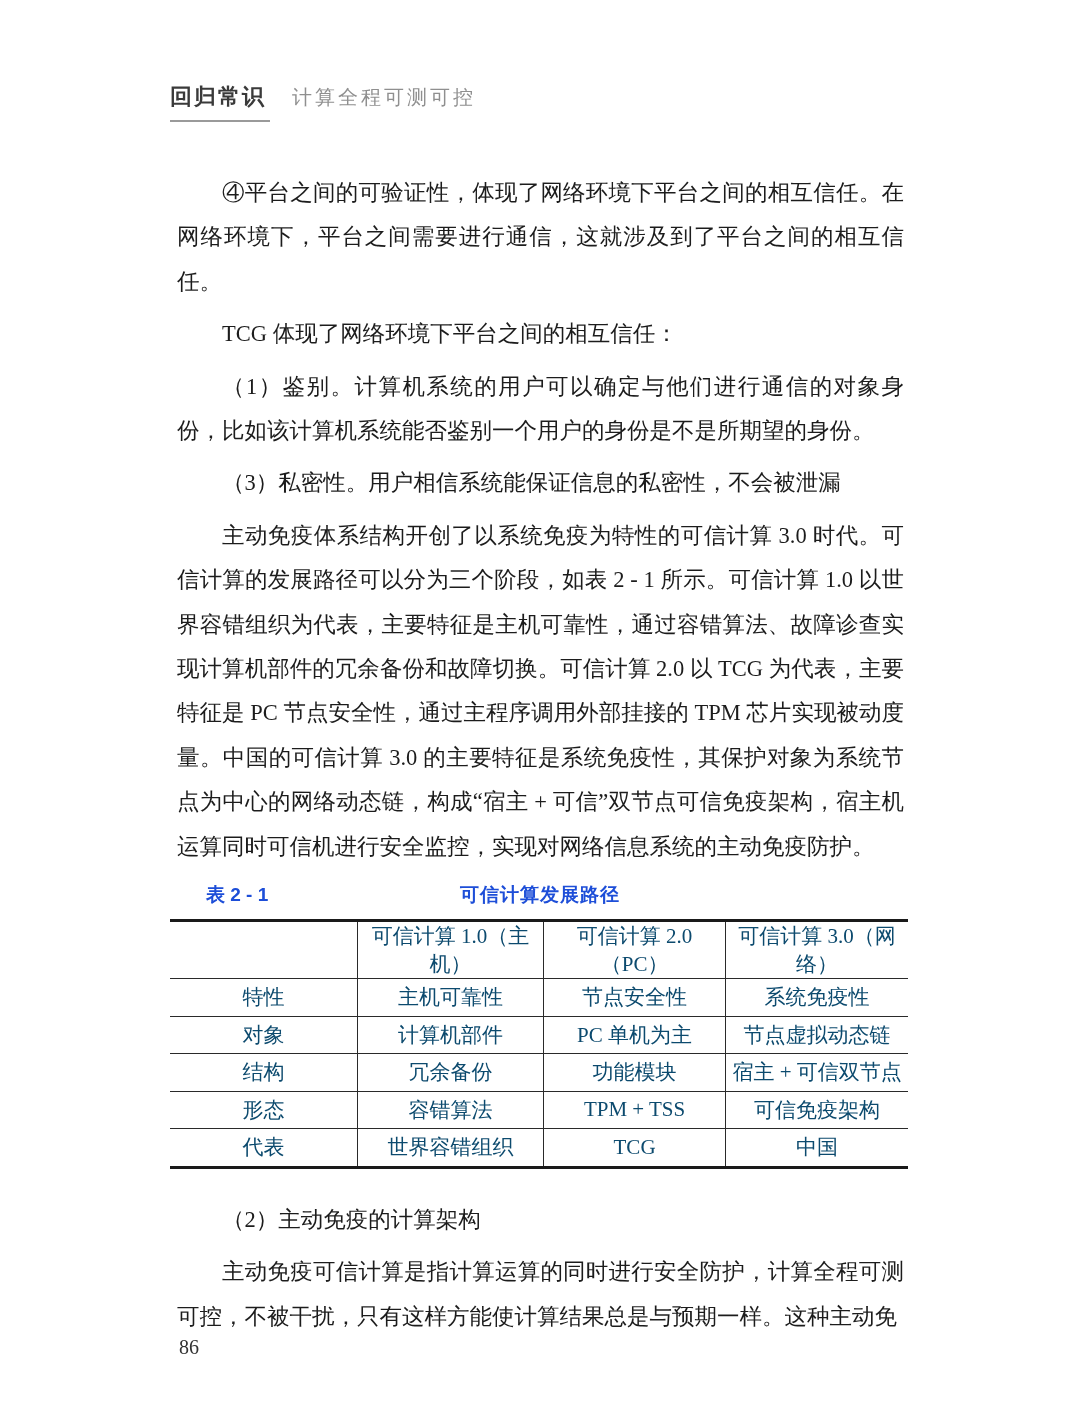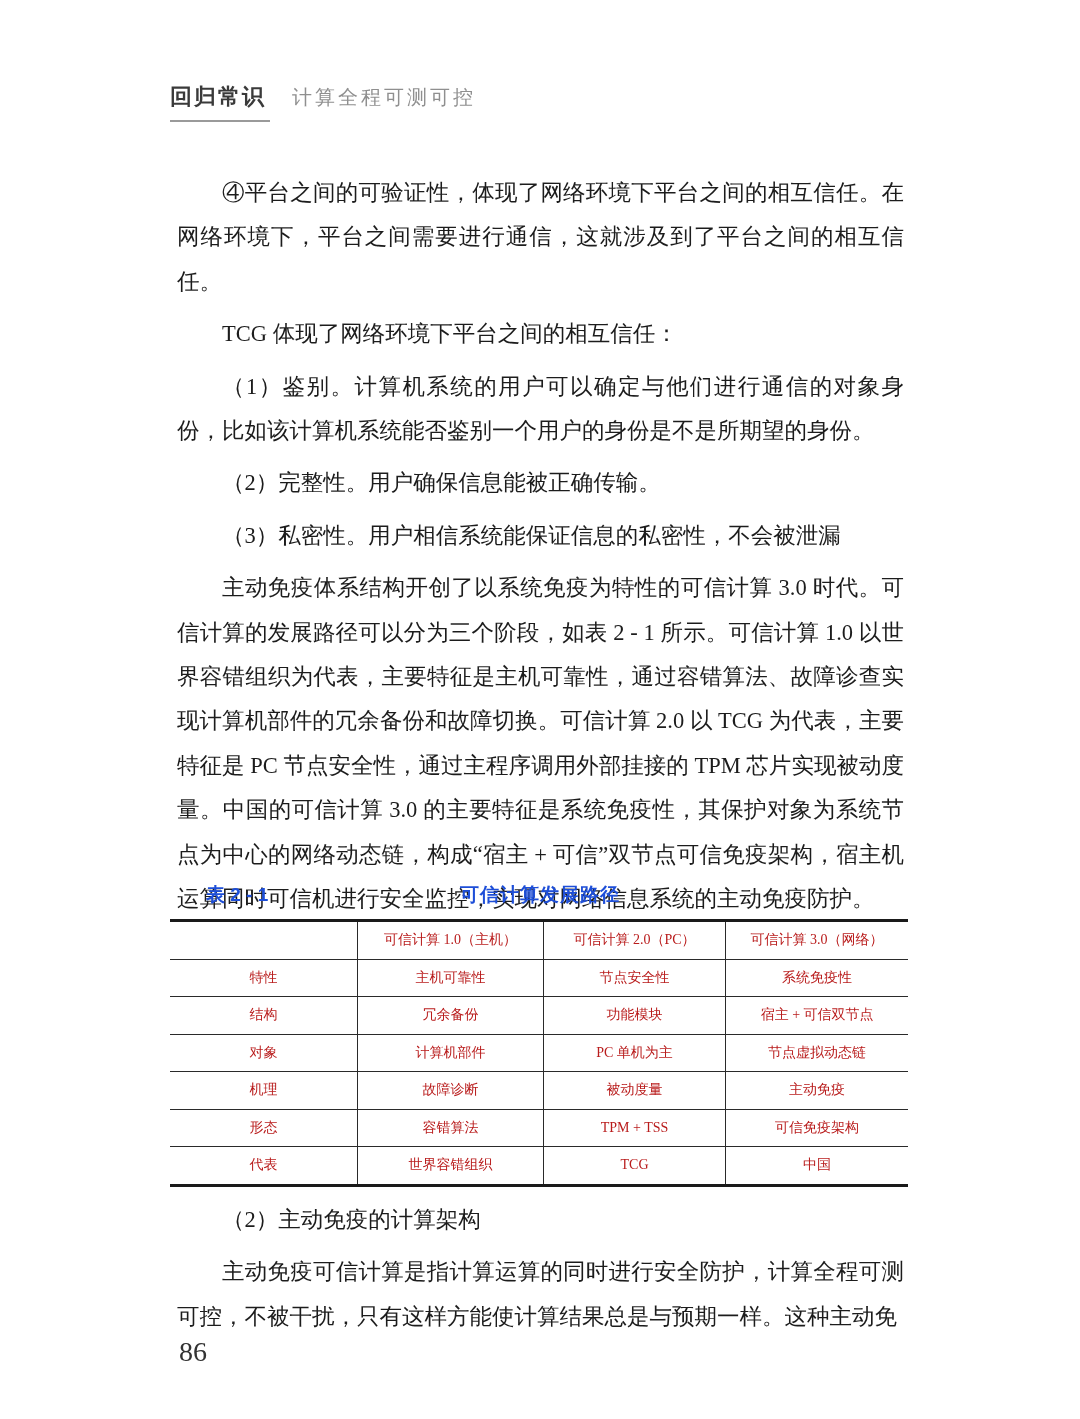--- a/index.html
+++ b/index.html
@@ -53,51 +53,50 @@
   }
   .table-caption .label { position: absolute; left: 36px; top: 0; }
   .table-caption .title { position: absolute; left: 0; right: 0; top: 0; text-align: center; letter-spacing: 1px; }
 
   
   table.dev-table {
     position: absolute; top: 919px; left: 170px; width: 738px;
     border-collapse: collapse; table-layout: fixed;
     border-top: 3px solid #1a1a1a;
     border-bottom: 3px solid #1a1a1a;
-    font-size: 14px; color: #b91c1c;
+    font-size: 21px; color: #0c4a6e;
   }
   table.dev-table td {
     height: 36.5px; text-align: center; vertical-align: middle;
     padding: 0 4px;
   }
   table.dev-table td + td { border-left: 1.5px solid #2a2a2a; }
   table.dev-table tr + tr td { border-top: 1.5px solid #2a2a2a; }
 
   
   .page-number {
     position: absolute; top: 1336px; left: 179px;
-    font-size: 28px; color: #333;
+    font-size: 20px; color: #333;
   }
 </style>
 </head>
 <body>
 
 <div class="page">
 
   <div class="running-head">
     <span class="section">回归常识</span>
     <span class="subtitle">计算全程可测可控</span>
   </div>
   <div class="head-rule"></div>
 
   <div class="body-block block-top">
     <p>④平台之间的可验证性，体现了网络环境下平台之间的相互信任。在网络环境下，平台之间需要进行通信，这就涉及到了平台之间的相互信任。</p>
     <p>TCG 体现了网络环境下平台之间的相互信任：</p>
     <p>（1）鉴别。计算机系统的用户可以确定与他们进行通信的对象身份，比如该计算机系统能否鉴别一个用户的身份是不是所期望的身份。</p>
-    <p>（2）完整性。用户确保信息能被正确传输。</p>
     <p>（3）私密性。用户相信系统能保证信息的私密性，不会被泄漏</p>
     <p>主动免疫体系结构开创了以系统免疫为特性的可信计算 3.0 时代。可信计算的发展路径可以分为三个阶段，如表 2 - 1 所示。可信计算 1.0 以世界容错组织为代表，主要特征是主机可靠性，通过容错算法、故障诊查实现计算机部件的冗余备份和故障切换。可信计算 2.0 以 TCG 为代表，主要特征是 PC 节点安全性，通过主程序调用外部挂接的 TPM 芯片实现被动度量。中国的可信计算 3.0 的主要特征是系统免疫性，其保护对象为系统节点为中心的网络动态链，构成“宿主 + 可信”双节点可信免疫架构，宿主机运算同时可信机进行安全监控，实现对网络信息系统的主动免疫防护。</p>
   </div>
 
   <div class="table-caption">
     <span class="label">表 2 - 1</span>
     <span class="title">可信计算发展路径</span>
   </div>
 
   <table class="dev-table">
@@ -114,36 +113,30 @@
         <td>可信计算 2.0（PC）</td>
         <td>可信计算 3.0（网络）</td>
       </tr>
       <tr>
         <td>特性</td>
         <td>主机可靠性</td>
         <td>节点安全性</td>
         <td>系统免疫性</td>
       </tr>
       <tr>
-        <td>结构</td>
-        <td>冗余备份</td>
-        <td>功能模块</td>
-        <td>宿主 + 可信双节点</td>
-      </tr>
-      <tr>
         <td>对象</td>
         <td>计算机部件</td>
         <td>PC 单机为主</td>
         <td>节点虚拟动态链</td>
       </tr>
       <tr>
-        <td>机理</td>
-        <td>故障诊断</td>
-        <td>被动度量</td>
-        <td>主动免疫</td>
+        <td>结构</td>
+        <td>冗余备份</td>
+        <td>功能模块</td>
+        <td>宿主 + 可信双节点</td>
       </tr>
       <tr>
         <td>形态</td>
         <td>容错算法</td>
         <td>TPM + TSS</td>
         <td>可信免疫架构</td>
       </tr>
       <tr>
         <td>代表</td>
         <td>世界容错组织</td>

